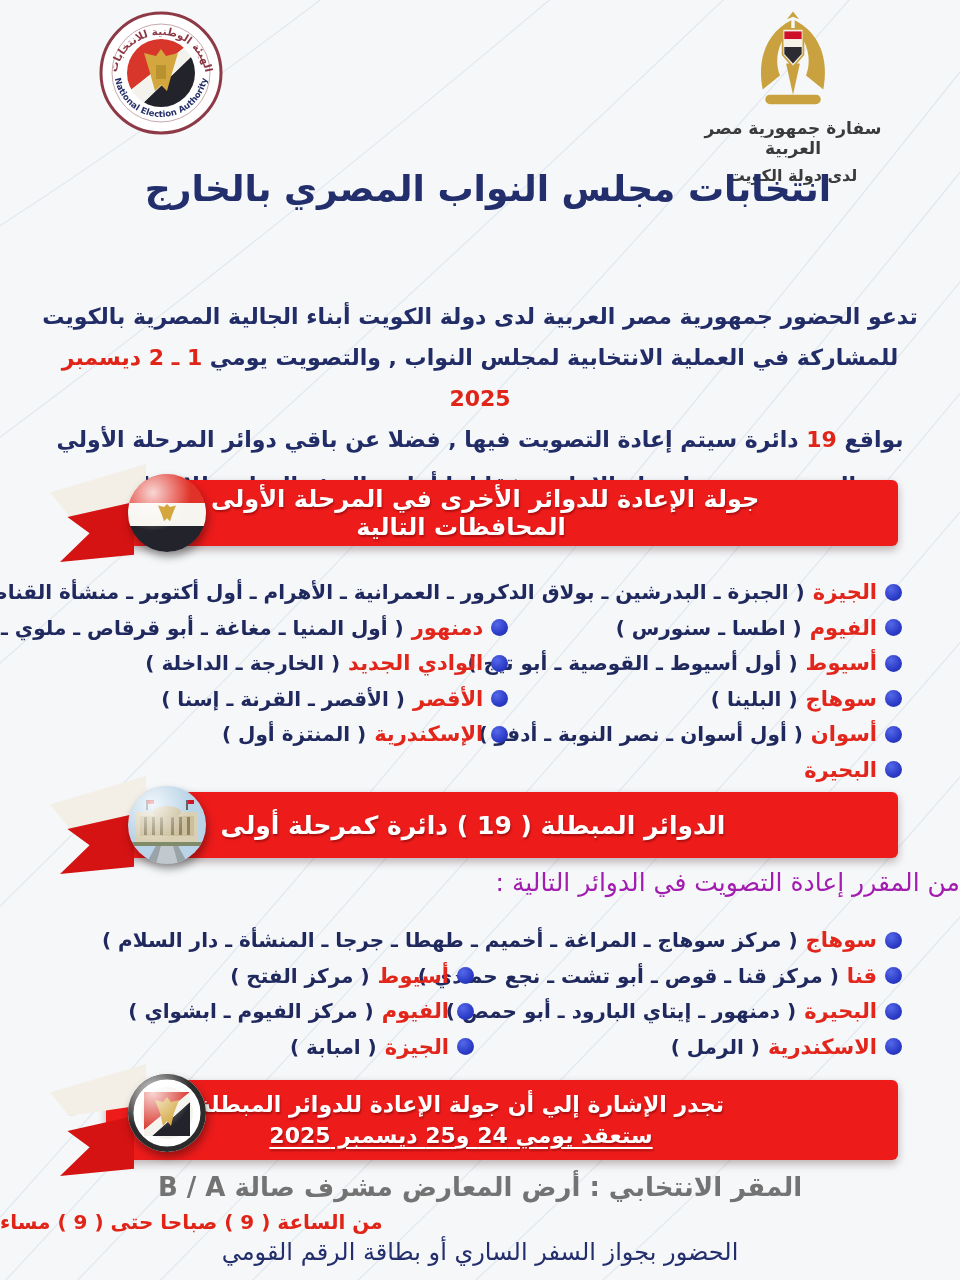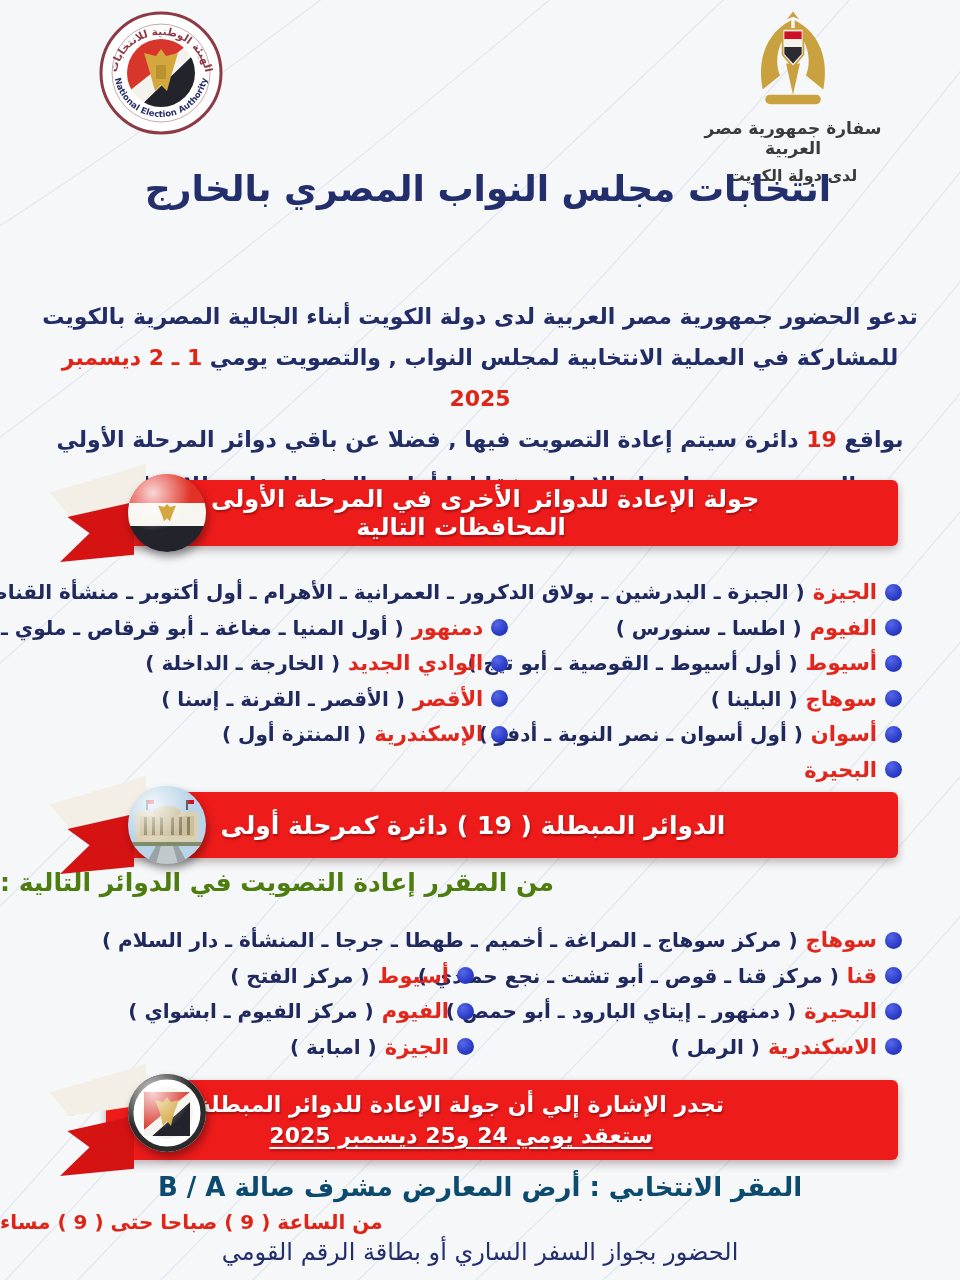--- a/index.html
+++ b/index.html
@@ -56,24 +56,24 @@
   .cell{white-space:nowrap;}
   .list1 .c1{width:46%;} .list1 .c2{width:54%;}
   .list2 .c1{width:50%;} .list2 .c2{width:50%;}
   .cfull{width:100%;}
   .item{display:inline-flex;align-items:center;gap:8px;}
   .bullet{width:17px;height:17px;border-radius:50%;flex:0 0 auto;
     background:radial-gradient(circle at 35% 30%,#5568e8,#2b3bc7 60%,#1d2b9d);}
   .gname{font-size:21px;font-weight:bold;color:#e2261b;}
   .gdet{font-size:20px;font-weight:bold;color:#20295e;}
 
-  .subhead{top:868px;left:0;width:100%;text-align:left;font-size:25px;font-weight:bold;color:#4d7c0f;}
-
-  
-  .foot1{top:1172px;left:0;width:100%;text-align:center;font-size:26px;font-weight:bold;color:#0c4a6e;}
+  .subhead{top:868px;left:0;width:100%;text-align:right;font-size:25px;font-weight:normal;color:#a21caf;}
+
+  
+  .foot1{top:1172px;left:0;width:100%;text-align:center;font-size:26px;font-weight:bold;color:#737373;}
   .foot2{top:1210px;left:0;width:100%;text-align:left;font-size:20px;font-weight:bold;color:#e02417;}
   .foot3{top:1238px;left:0;width:100%;text-align:center;font-size:24px;font-weight:normal;color:#232e6d;}
 </style>
 </head>
 <body>
 
 <div class="page">
 
   <svg class="wm" width="960" height="1280" viewBox="0 0 960 1280">
     <g fill="none" stroke="#d2dde7" stroke-width="1.3" opacity="0.55">

